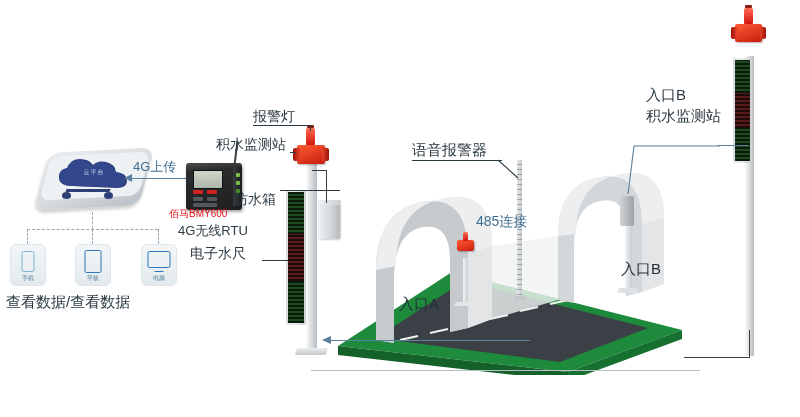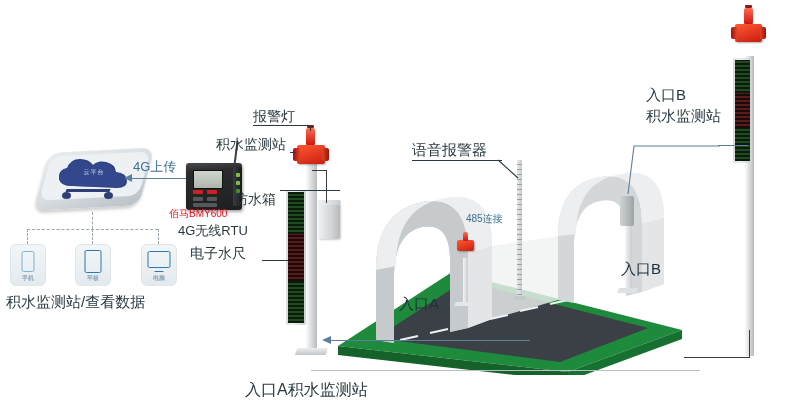--- a/index.html
+++ b/index.html
@@ -136,21 +136,21 @@
   </div>
   <div class="term" style="left:75px;top:244px;">
     <div class="tabico"></div>
     <div class="tlab">平板</div>
   </div>
   <div class="term" style="left:141px;top:244px;">
     <div class="pcico"></div>
     <div class="pcfoot"></div>
     <div class="tlab">电脑</div>
   </div>
-  <div class="lbl" style="left:6px;top:293px;font-size:15px;">积水监测站/查看数据</div>
+  <div class="lbl" style="left:6px;top:293px;font-size:15px;">查看数据/查看数据</div>
 
   <div class="abs" id="rtu">
     <div id="antenna"></div>
     <div id="rtulcd"></div>
     <div class="rtubtn" style="left:7px;top:27px;width:10px;"></div>
     <div class="rtubtn" style="left:21px;top:27px;width:10px;"></div>
     <div class="rtubtn2" style="left:7px;top:34px;width:10px;"></div>
     <div class="rtubtn2" style="left:21px;top:34px;width:10px;"></div>
     <div class="rtubtn2" style="left:7px;top:40px;width:24px;"></div>
     <div id="rtuside"></div>
@@ -262,30 +262,29 @@
 
   <div class="lbl" style="left:190px;top:245px;font-size:14px;">电子水尺</div>
   <div class="leader" style="left:262px;top:260px;width:26px;"></div>
 
   <div class="lbl" style="left:412px;top:141px;font-size:15px;">语音报警器</div>
   <div class="leader" style="left:412px;top:160px;width:90px;"></div>
   <svg class="abs" style="left:498px;top:158px;" width="26" height="24">
     <path d="M0 2 L20 20" stroke="#2b3a42" stroke-width="1.1" fill="none"></path>
   </svg>
 
-  <div class="lbl lbl-blue" style="left:466px;top:213px;font-size:10px;text-align:right;">485连接</div>
+  <div class="lbl lbl-blue" style="left:476px;top:213px;font-size:14px;text-align:right;">485连接</div>
 
   <div class="lbl" style="left:646px;top:86px;font-size:15px;">入口B</div>
   <div class="lbl" style="left:646px;top:107px;font-size:15px;">积水监测站</div>
   <div class="leaderb" style="left:718px;top:145px;width:30px;"></div>
   <svg class="abs" style="left:620px;top:144px;" width="102" height="58">
     <path d="M100 2 L14 2 L8 50" stroke="#5b7f9c" stroke-width="1.1" fill="none"></path>
   </svg>
 
-  <div class="lbl" style="left:245px;top:381px;font-size:16px;">入口A积水监测站</div>
 
   <div class="abs" style="left:311px;top:370px;width:389px;height:1px;background:#b9c0c5;"></div>
 
   <div class="arrowline abs" style="left:330px;top:340px;width:200px;"></div>
   <div class="arrowhead abs" style="left:322px;top:336px;border-top:4.5px solid transparent;border-bottom:4.5px solid transparent;border-right:9px solid #5b7f9c;"></div>
 
   <div class="lbl" style="left:399px;top:295px;font-size:15px;color:#22303a;">入口A</div>
   <div class="lbl" style="left:621px;top:260px;font-size:15px;color:#22303a;">入口B</div>
 
 </div>

